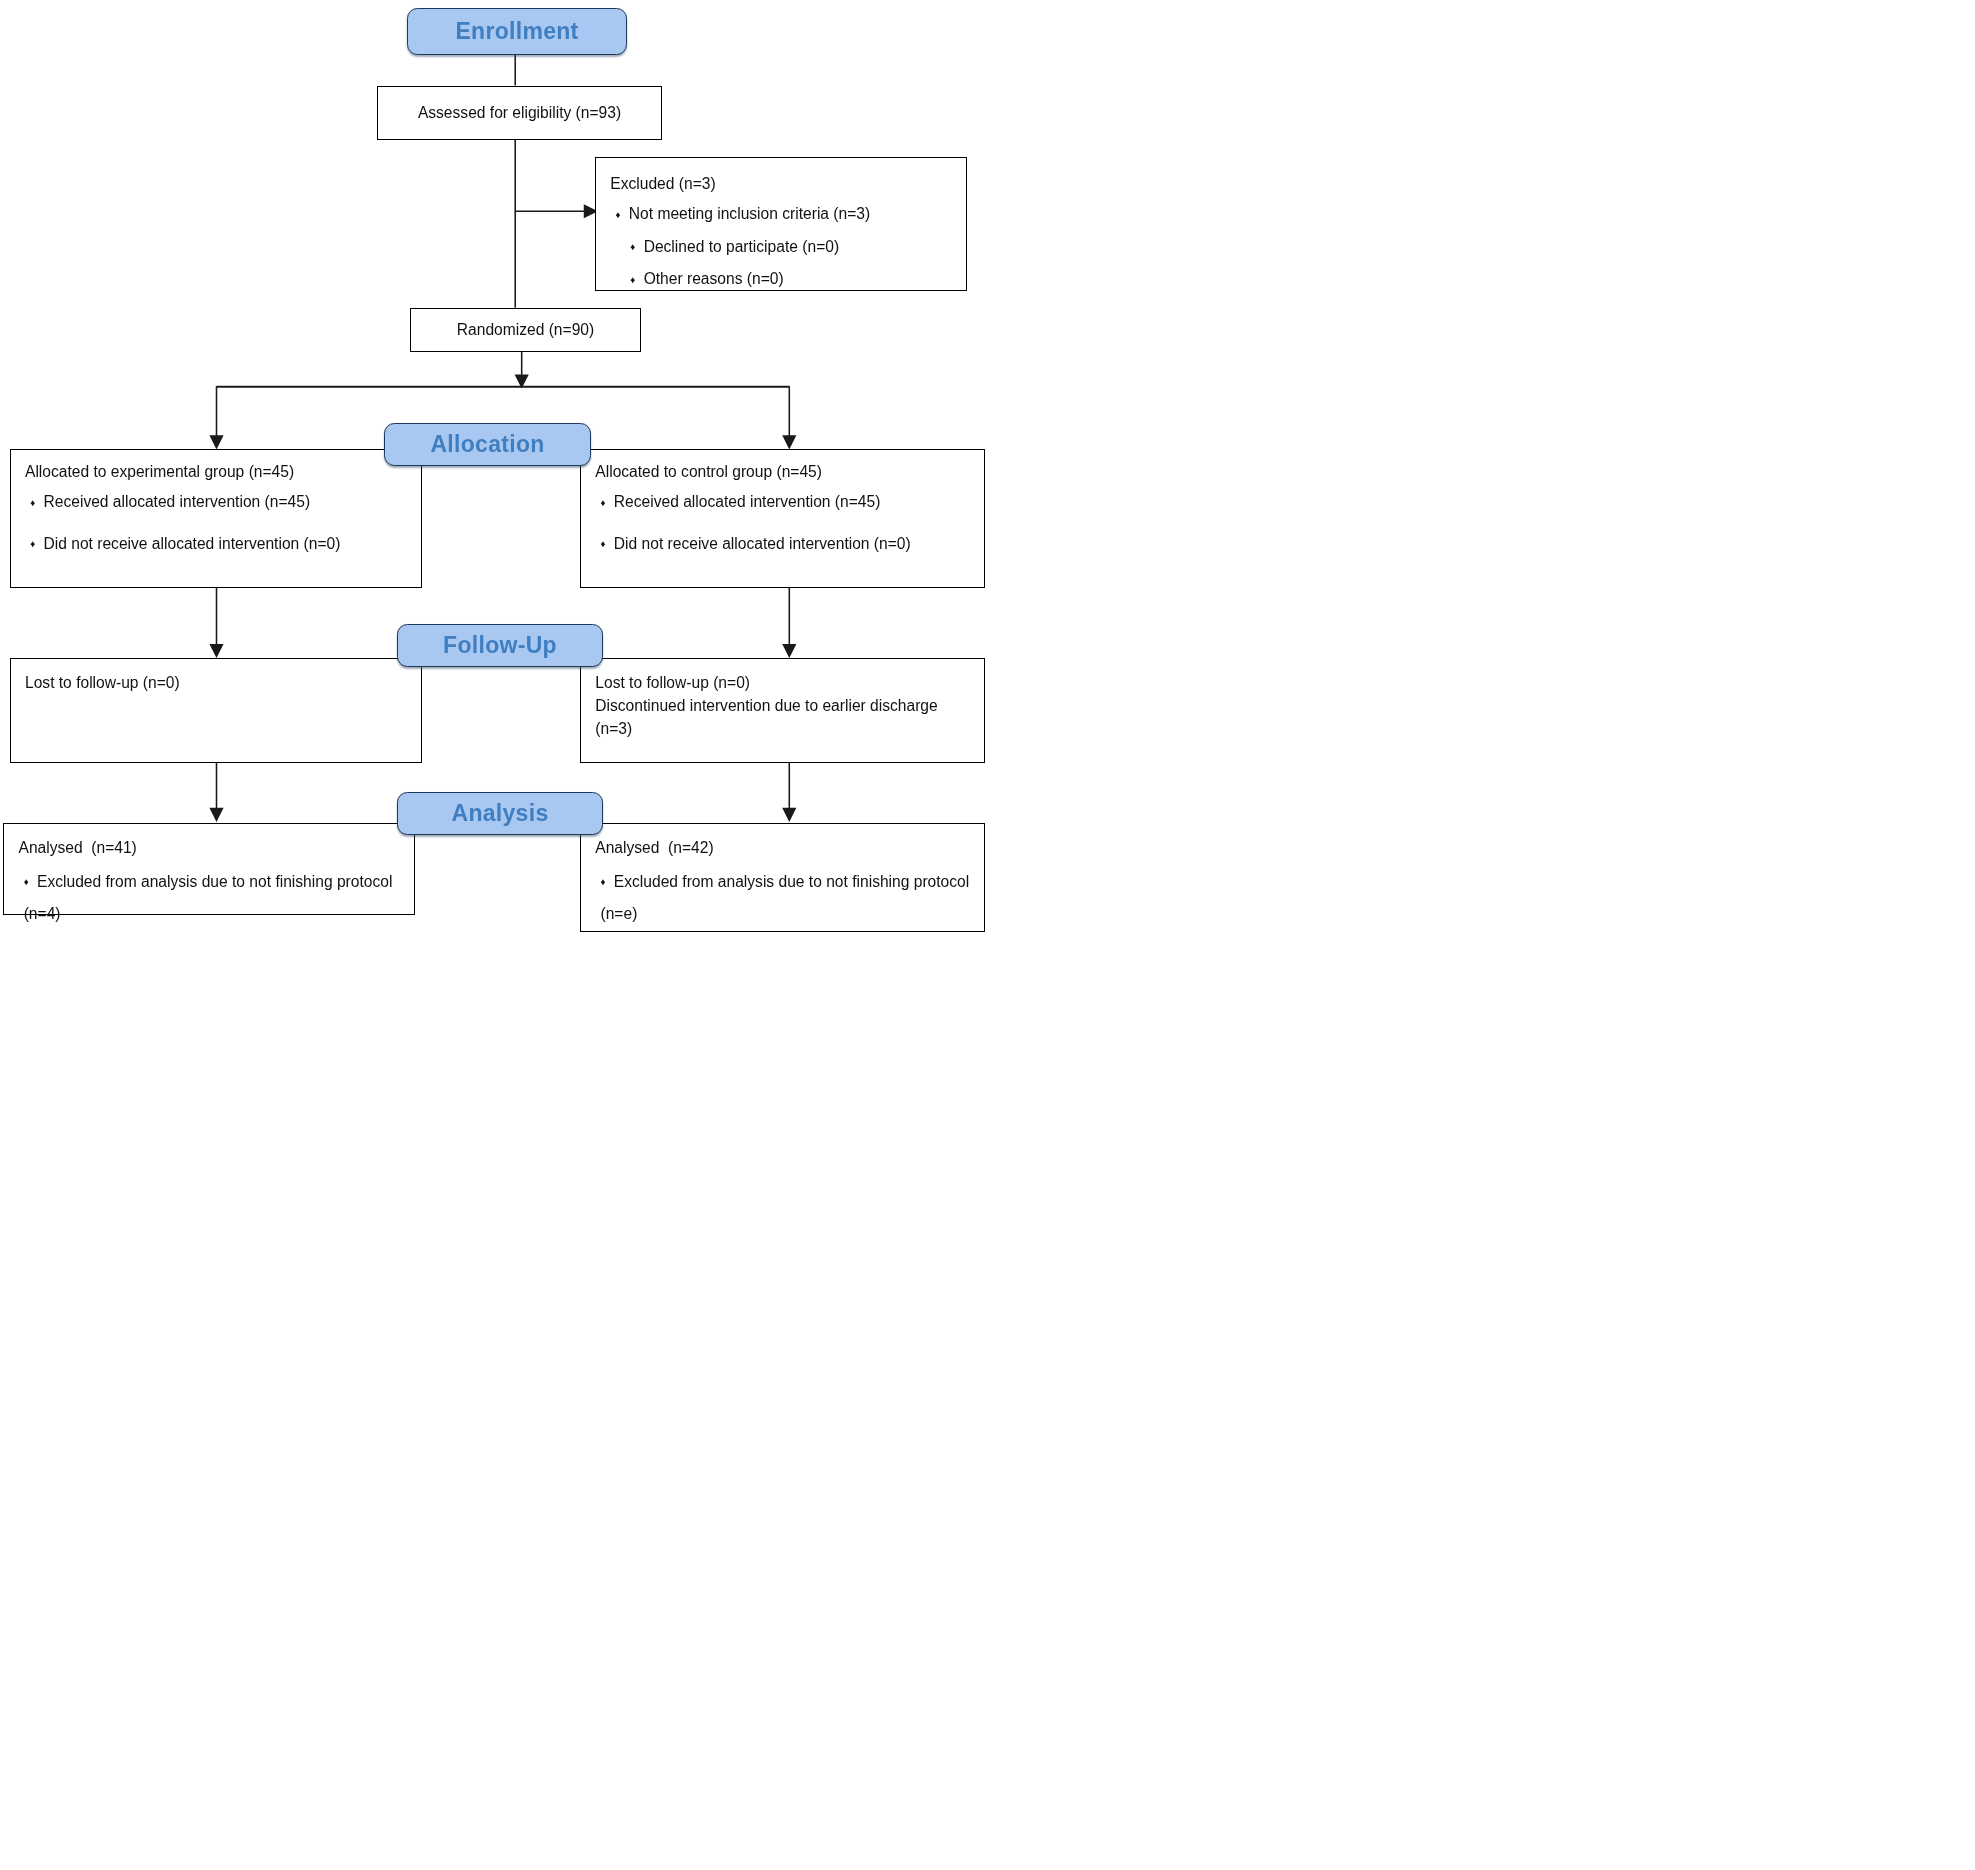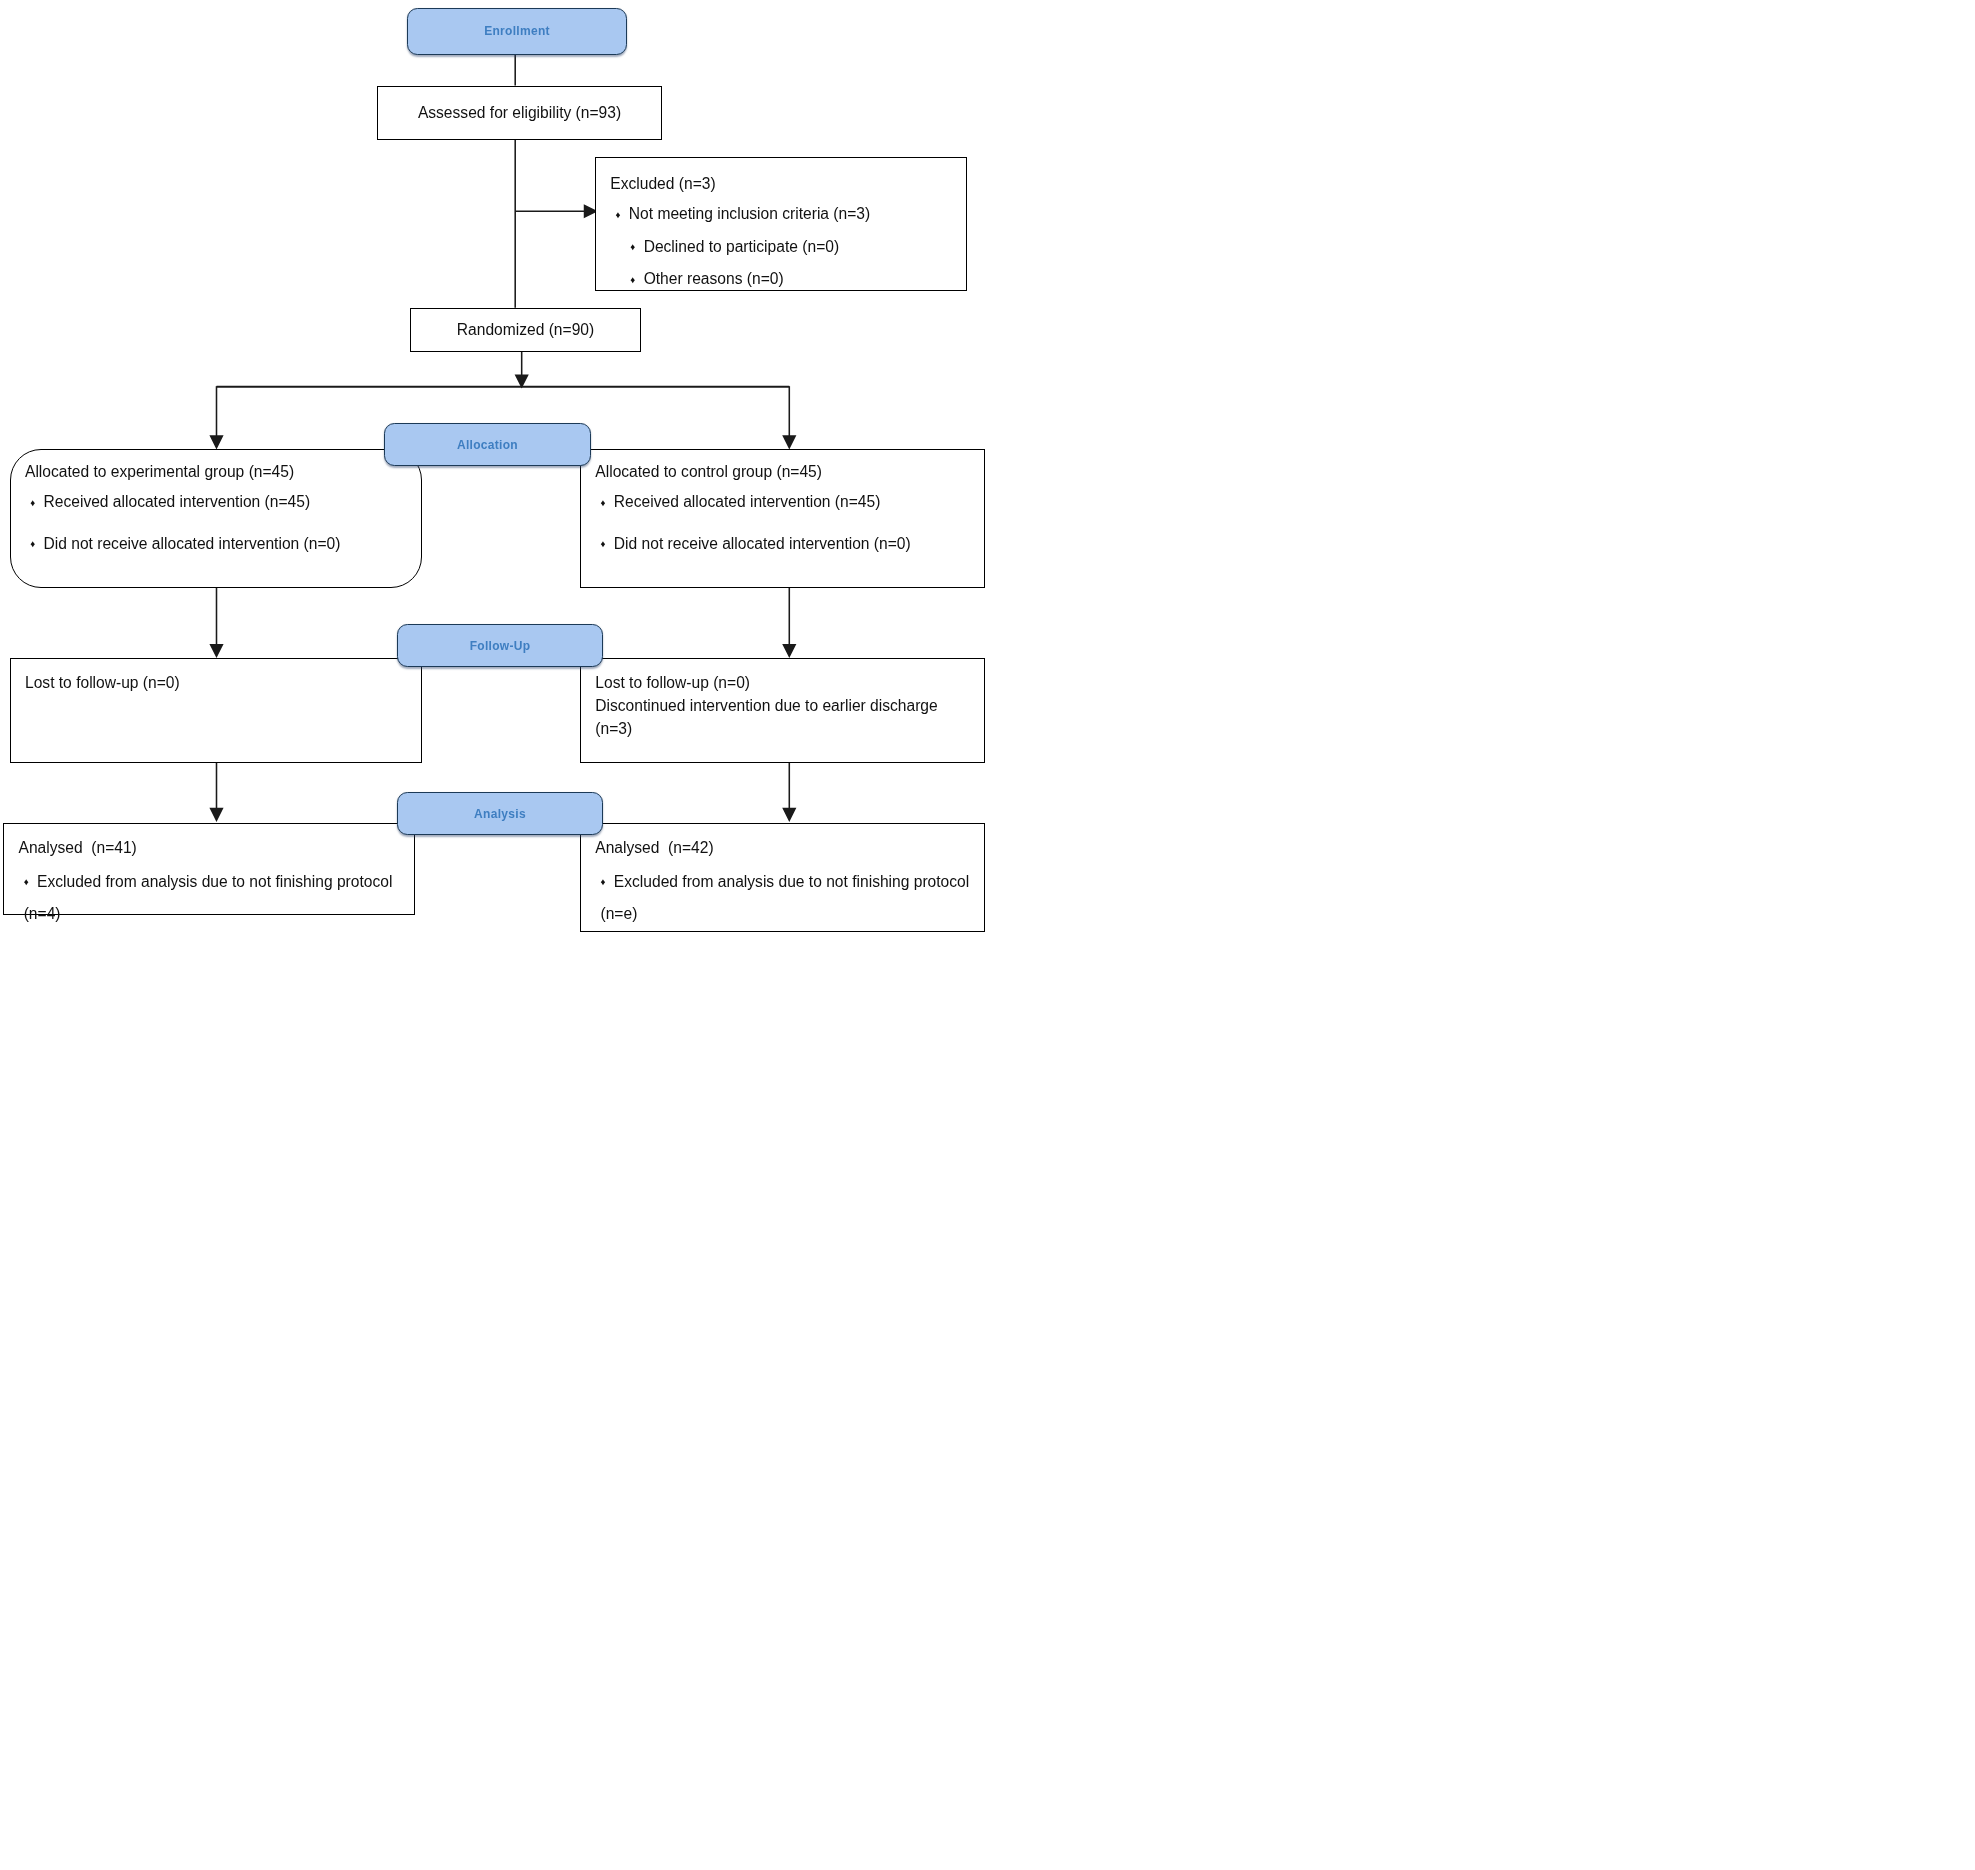--- a/index.html
+++ b/index.html
@@ -18,21 +18,21 @@
   .li{margin:0 0 3.9px 5.2px;}
   .li + .li{margin-top:18px;}
   .excl .li + .li{margin-top:9px;margin-left:20px;}
   .bullet{font-size:9.7px;margin-right:8.4px;position:relative;top:-1.3px;}
   .plain-line{margin:0;}
   .wrap2{line-height:2.05;}
   .badge{
     position:absolute;z-index:3;display:flex;align-items:center;justify-content:center;
     background:#a9c8f1;border:1.9px solid #1c3a57;border-radius:10.4px;
     box-shadow:0 1.9px 1.9px rgba(50,70,110,.45);
-    color:#3e7ec1;font-weight:bold;font-size:12px;letter-spacing:0.3px;
+    color:#3e7ec1;font-weight:bold;font-size:23px;letter-spacing:0.3px;
     box-sizing:border-box;
   }
 </style>
 </head>
 <body>
 
 <div class="canvas">
 
   <svg class="connectors" width="987" height="935" viewBox="0 0 1523 1443">
     <g stroke="#1a1a1a" stroke-width="2.4" fill="#1a1a1a">
@@ -88,21 +88,21 @@
     </p>
     <p class="li">
       <span class="bullet">♦</span><span>Other reasons (n=0)</span>
     </p>
   </div>
 
   <div class="fbox center" style="left:410px;top:308px;width:231px;height:44px;">
     <span>Randomized (n=90)</span>
   </div>
 
-  <div class="fbox pad" style="left:9.7px;top:449px;width:412px;height:139px;border-radius:31px;">
+  <div class="fbox pad" style="left:9.7px;top:449px;width:412px;height:139px;">
     <p class="box-title">Allocated to experimental group (n=45)</p>
     <p class="li">
       <span class="bullet">♦</span><span>Received allocated intervention (n=45)</span>
     </p>
     <p class="li">
       <span class="bullet">♦</span><span>Did not receive allocated intervention (n=0)</span>
     </p>
   </div>
 
   <div class="fbox pad" style="left:580px;top:449px;width:405px;height:139px;">

